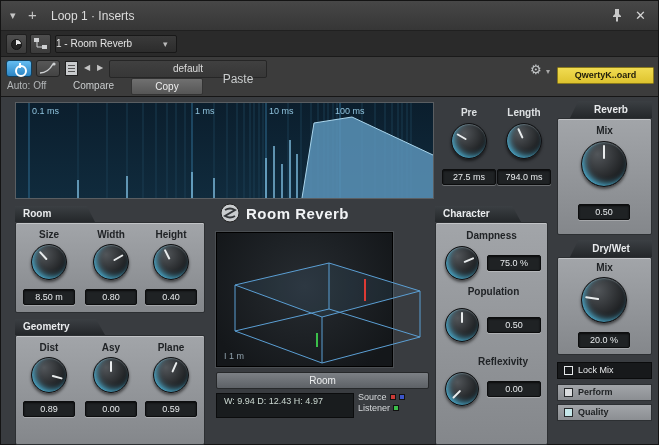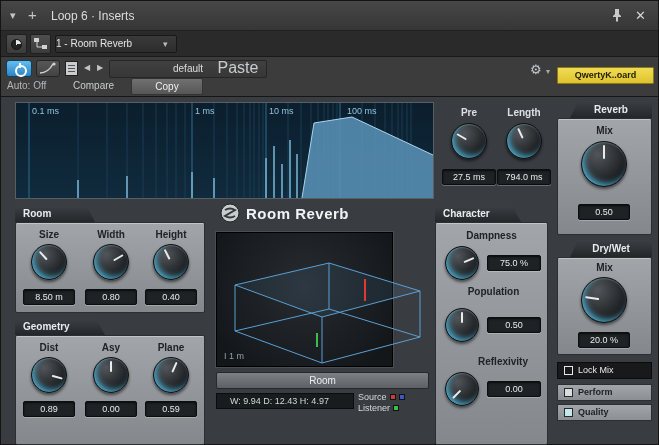--- a/index.html
+++ b/index.html
@@ -27,21 +27,21 @@
   .power::before { content:""; position:absolute; left:8px; top:4px; width:8px; height:8px; border:2px solid #fff; border-radius:50%; }
   .power::after { content:""; position:absolute; left:12px; top:2px; width:2px; height:5px; background:#fff; }
   .arcbtn { left:35px; top:3px; width:24px; height:17px; border-radius:3px; background:linear-gradient(#575757,#434343); border:1px solid #242424; }
   .docbtn { left:64px; top:4px; width:13px; height:15px; background:#caccce; border:1px solid #202020; }
   .docbtn::before { content:""; position:absolute; left:2px; top:3px; width:7px; height:1px; background:#555; box-shadow:0 3px 0 #555, 0 6px 0 #555; }
   .navarrow { top:6px; font-size:8px; color:#c3c3c3; }
   .preset { left:108px; top:3px; width:158px; height:18px; background:linear-gradient(#404040,#373737); border:1px solid #262626; border-radius:2px; color:#dddddd; font-size:10px; line-height:16px; text-align:center; }
   .auto { left:6px; top:23px; font-size:10px; color:#b3b6b8; }
   .compare { left:72px; top:23px; font-size:10px; color:#c9cccd; }
   .copybtn { left:130px; top:21px; width:72px; height:17px; background:linear-gradient(#707070,#565656); border:1px solid #333; border-radius:2px; color:#efefef; font-size:10px; line-height:15px; text-align:center; }
-  .pastebtn { left:208px; top:3px; width:58px; height:17px; color:#c9cccd; font-size:16px; line-height:15px; text-align:center; }
+  .pastebtn { left:208px; top:15px; width:58px; height:17px; color:#c9cccd; font-size:12px; line-height:15px; text-align:center; }
   .gear { left:529px; top:5px; font-size:13px; color:#c3c6c8; }
   .gear-caret { left:545px; top:10px; font-size:8px; color:#a8a8a8; }
   .kbd-badge { left:556px; top:10px; width:97px; height:17px; background:linear-gradient(#f1dc52,#dec32e); border:1px solid #8a7a1c; color:#23200c; font-size:9px; font-weight:bold; line-height:15px; text-align:center; border-radius:1px; }
 
   
   .wave { left:14px; top:101px; width:419px; height:97px; background:linear-gradient(#0b1e2d,#102b3d); border:1px solid #5a5e62; }
   .wave-label { top:104px; font-size:9px; color:#8fc3dd; }
 
   .tab { height:16px; background:linear-gradient(#3b3f43,#24272a); color:#e9ebed; font-size:10px; font-weight:bold; line-height:16px; padding-left:8px; clip-path:polygon(0 0, 90% 0, 100% 100%, 0 100%); }
   .tab-r { height:17px; background:linear-gradient(#3b3f43,#24272a); color:#e9ebed; font-size:10px; font-weight:bold; line-height:17px; text-align:center; clip-path:polygon(10% 0, 100% 0, 100% 100%, 0 100%); }
@@ -56,38 +56,38 @@
   .s34 { width:34px; height:34px; }
   .s46 { width:46px; height:46px; }
   .ptr { position:absolute; inset:0; border-radius:50%; }
   .ptr::before { content:""; position:absolute; left:50%; top:3px; width:2px; height:11px; margin-left:-1px; background:#e9eced; border-radius:1px; }
   .s46 .ptr::before { height:14px; }
 
   .brand-text { font-size:15px; font-weight:bold; color:#f1f3f5; letter-spacing:.5px; }
   .view3d { left:215px; top:231px; width:177px; height:135px; background:radial-gradient(circle at 50% 40%, #272c31, #14171a 85%); border:1px solid #000; box-shadow:0 0 0 1px #4a4e52; }
   .scale-label { font-size:9px; color:#8fa0ab; }
   .roombtn { left:215px; top:371px; width:213px; height:17px; background:linear-gradient(#7c8085,#5d6166); border:1px solid #26282a; color:#eceeef; font-size:10px; line-height:15px; text-align:center; border-radius:2px; }
-  .dimsbar { left:215px; top:392px; width:138px; height:16px; background:#191c1e; border:1px solid #0b0c0d; color:#ccd9d2; font-size:9px; line-height:14px; padding-left:13px; }
+  .dimsbar { left:215px; top:392px; width:138px; height:25px; background:#191c1e; border:1px solid #0b0c0d; color:#ccd9d2; font-size:9px; line-height:14px; padding-left:7px; }
   .srcrow { font-size:9px; color:#d6d9db; }
   .chip { width:6px; height:6px; display:inline-block; margin-left:3px; border:1px solid #111; }
 
   .cbrow { width:95px; height:17px; font-size:9px; line-height:15px; }
   .cbrow-dark { background:#17191b; border:1px solid #0a0b0c; color:#e8eaec; }
   .cbrow-light { background:linear-gradient(#a2a5a9,#8b8e92); border:1px solid #2c2f32; color:#1d2022; font-weight:bold; }
   .cb { position:absolute; left:6px; top:3px; width:9px; height:9px; }
 </style>
 </head>
 <body>
 
 <div class="window">
 
   <div class="abs titlebar">
     <span class="abs tb-caret">▾</span>
     <span class="abs tb-plus">+</span>
-    <span class="abs tb-title">Loop 6 · Inserts</span>
+    <span class="abs tb-title">Loop 1 · Inserts</span>
     <span class="abs tb-pin">
       <svg width="12" height="14">
           <path d="M4 1 h4 v5 l2 2 v1 H7 v4 L6 14 L5 13 V9 H2 V8 l2-2 Z" fill="#c8c8c8"></path>
         </svg>
     </span>
     <span class="abs tb-close">✕</span>
   </div>
 
   <div class="abs row2">
     <div class="abs iconbtn" style="left:5px">
@@ -179,21 +179,21 @@
         <line x1="250" y1="95" x2="250" y2="55"></line>
           <line x1="258" y1="95" x2="258" y2="43"></line>
           <line x1="266" y1="95" x2="266" y2="61"></line>
           <line x1="274" y1="95" x2="274" y2="37"></line>
           <line x1="281" y1="95" x2="281" y2="51"></line>
       </g>
     </svg>
     <span class="abs wave-label" style="left:16px; top:3px; position:absolute">0.1 ms</span>
     <span class="abs wave-label" style="left:179px; top:3px; position:absolute">1 ms</span>
     <span class="abs wave-label" style="left:253px; top:3px; position:absolute">10 ms</span>
-    <span class="abs wave-label" style="left:331px; top:3px; position:absolute">100 ms</span>
+    <span class="abs wave-label" style="left:319px; top:3px; position:absolute">100 ms</span>
   </div>
 
   <div class="abs klabel-lt" style="left:443px; top:106px; width:50px">Pre</div>
   <div class="abs knob s36" style="left:450px; top:122px">
       <div class="ptr" style="transform:rotate(-60deg)"></div>
     </div>
   <div class="abs val" style="left:441px; top:168px; width:54px">27.5 ms</div>
 
   <div class="abs klabel-lt" style="left:496px; top:106px; width:54px">Length</div>
   <div class="abs knob s36" style="left:505px; top:122px">

